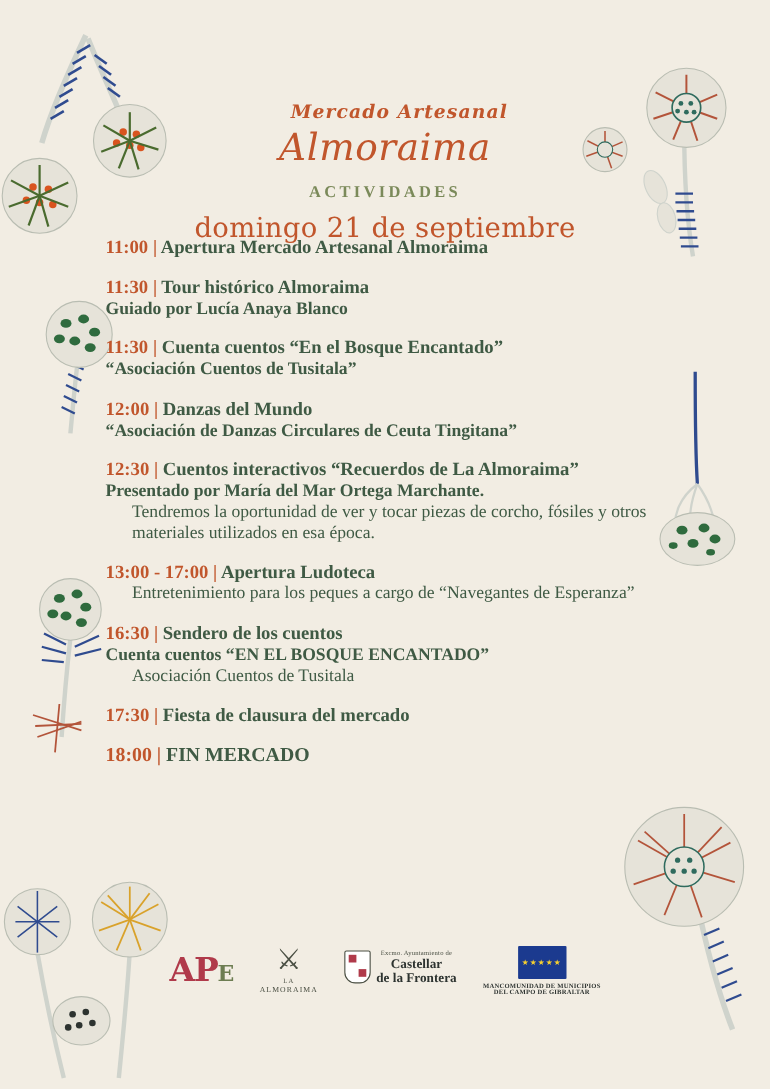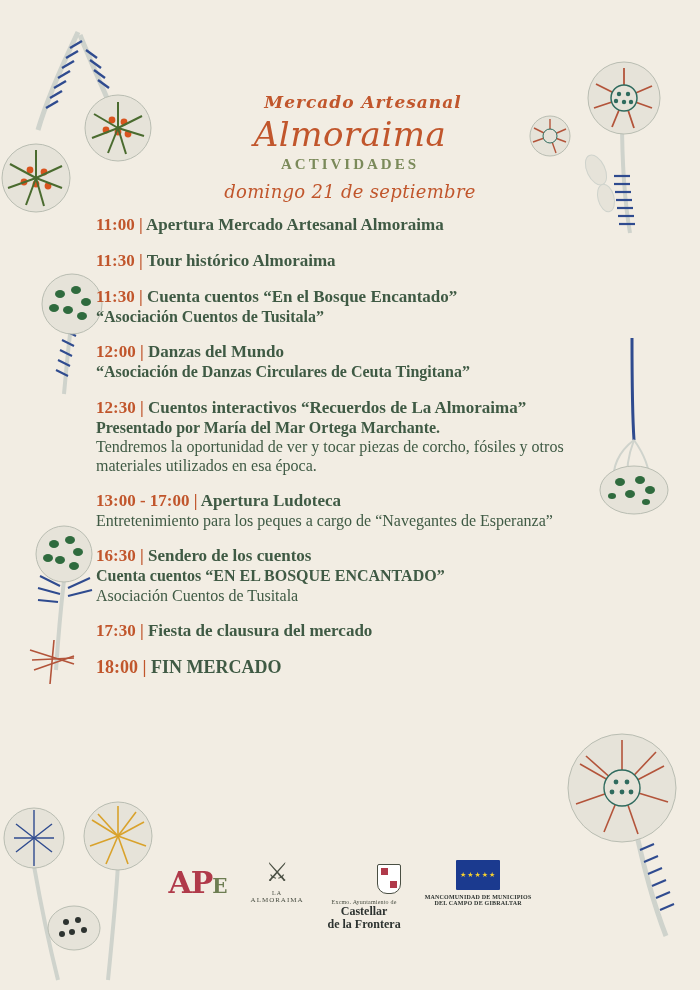--- a/index.html
+++ b/index.html
@@ -49,26 +49,25 @@
     color: #c1562c;
     font-style: italic;
     margin-top: 2px;
     letter-spacing: 0.5px;
   }
   .header .line3 {
     font-size: 15px;
     letter-spacing: 3px;
     color: #7b8a5a;
     font-weight: bold;
-    margin-top: 2px;
+    margin-top: 13px;
   }
   .header .line4 {
     font-family: "DejaVu Serif", serif;
-    font-style: italic;
-    font-size: 18px;
+    font-size: 25px;
     color: #c1562c;
     margin-top: 8px;
     letter-spacing: 0.3px;
   }
 
   
   .programme {
     position: absolute;
     top: 215px;
     left: 96px;
@@ -89,20 +88,21 @@
   .entry .sub {
     font-size: 16px;
     color: #3f5a44;
     line-height: 1.2;
     font-weight: bold;
   }
   .entry .body {
     font-size: 16px;
     color: #3f5a44;
     line-height: 1.2;
+    margin-left: 24px;
   }
   .entry.last .head {
     font-size: 18px;
   }
 
   
   .logos {
     position: absolute;
     left: 0;
     top: 858px;
@@ -141,24 +141,23 @@
     font-size: 6px;
     letter-spacing: 1px;
     margin-top: 4px;
   }
   .logo-almoraima .t2 {
     font-size: 7px;
     letter-spacing: 1px;
   }
   .logo-castellar {
     display: flex;
-    align-items: flex-end;
+    align-items: flex-start;
     gap: 5px;
     padding-top: 6px;
-    flex-direction: column;
   }
   .logo-castellar .shield {
     width: 22px;
     height: 28px;
     background: #ffffff;
     border: 1px solid #4a4f43;
     border-radius: 2px 2px 10px 10px;
     position: relative;
     overflow: hidden;
   }
@@ -471,20 +470,21 @@
         <span>Apertura Mercado Artesanal Almoraima</span>
       </div>
     </div>
 
     <div class="entry">
       <div class="head">
         <span class="time">11:30</span>
         <span class="time">|</span>
         <span>Tour histórico Almoraima</span>
       </div>
+      <div class="sub">Guiado por Lucía Anaya Blanco</div>
     </div>
 
     <div class="entry">
       <div class="head">
         <span class="time">11:30</span>
         <span class="time">|</span>
         <span>Cuenta cuentos “En el Bosque Encantado”</span>
       </div>
       <div class="sub">“Asociación Cuentos de Tusitala”</div>
     </div>

